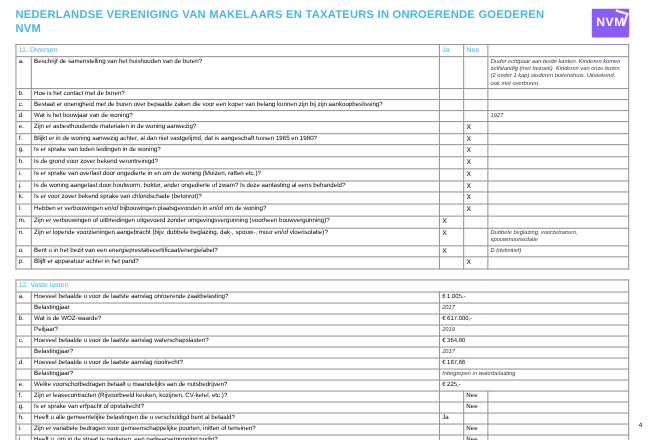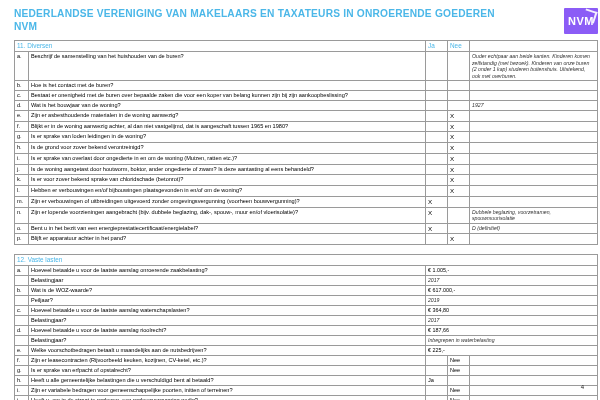--- a/index.html
+++ b/index.html
@@ -6,21 +6,21 @@
   html, body {
     margin: 0; padding: 0;
     width: 600px; height: 400px;
     background: #ffffff;
     font-family: "Liberation Sans", sans-serif;
   }
   .page {
     position: relative;
     width: 600px; height: 400px;
     background: #ffffff;
-    padding: 8px 2px 0 14px;
+    padding: 8px 28px 0 14px;
   }
   
   .header {
     display: flex;
     align-items: flex-start;
     justify-content: space-between;
     gap: 8px;
     margin-bottom: 6px;
   }
   .header-title {

